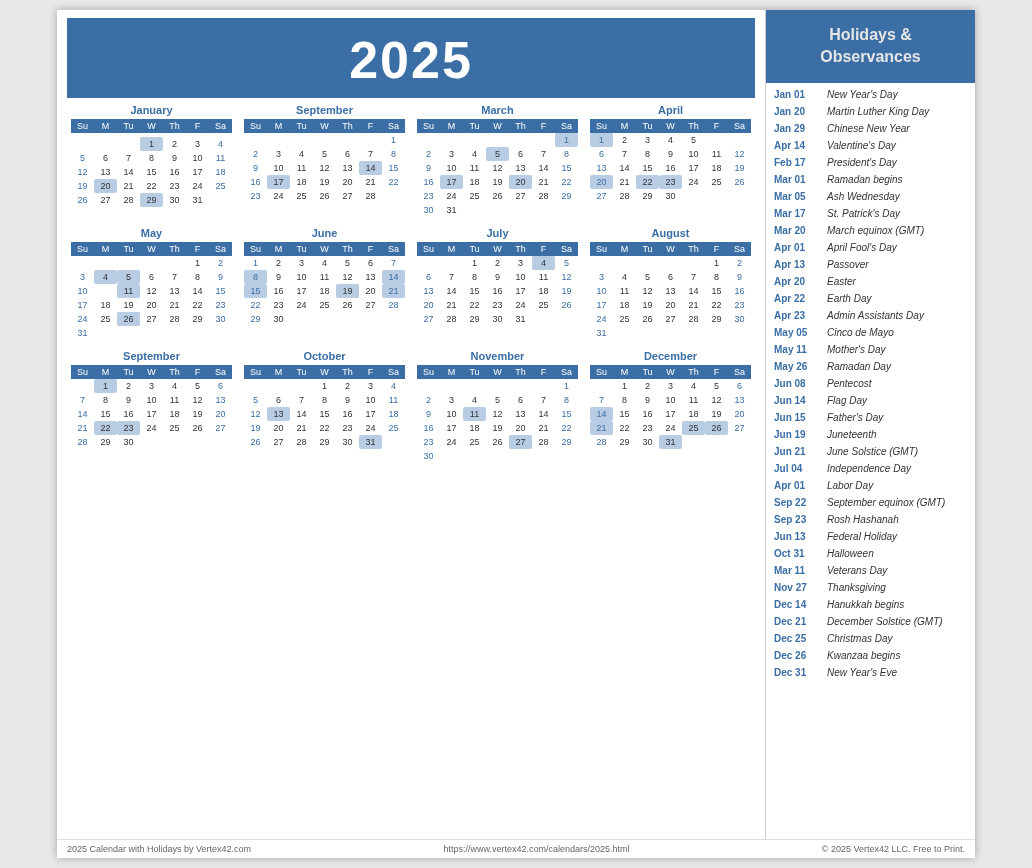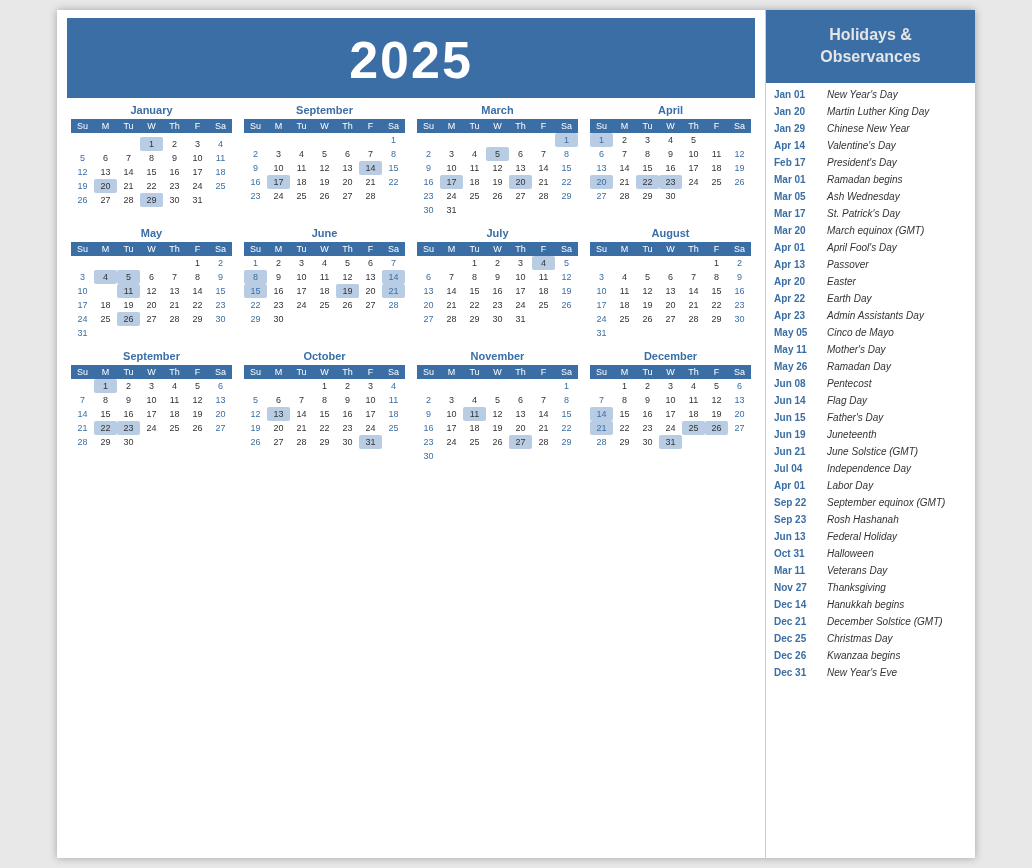--- a/index.html
+++ b/index.html
@@ -1135,13 +1135,18 @@
             <span class="holiday-name">Kwanzaa begins</span>
           </div>
           <div class="holiday-item">
             <span class="holiday-date">Dec 31</span>
             <span class="holiday-name">New Year's Eve</span>
           </div>
         </div>
     </div>
   </div>
 
+  <div class="footer">
+    <span>2025 Calendar with Holidays by Vertex42.com</span>
+    <span>https://www.vertex42.com/calendars/2025.html</span>
+    <span>© 2025 Vertex42 LLC. Free to Print.</span>
+  </div>
 </div>
 
 </body></html>

